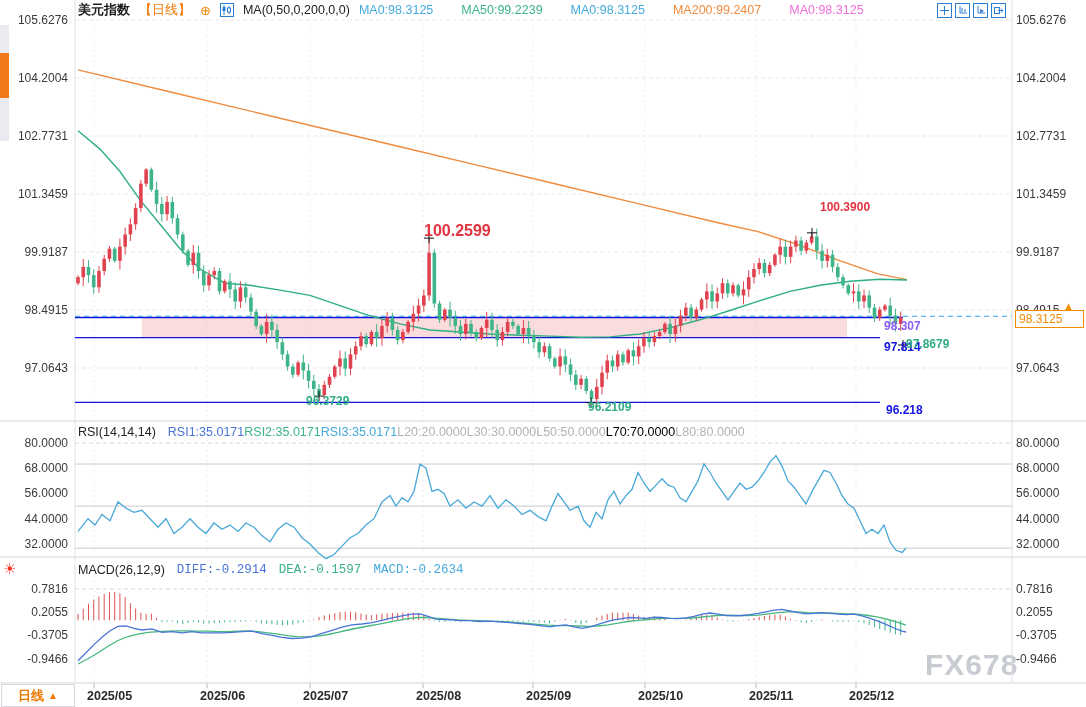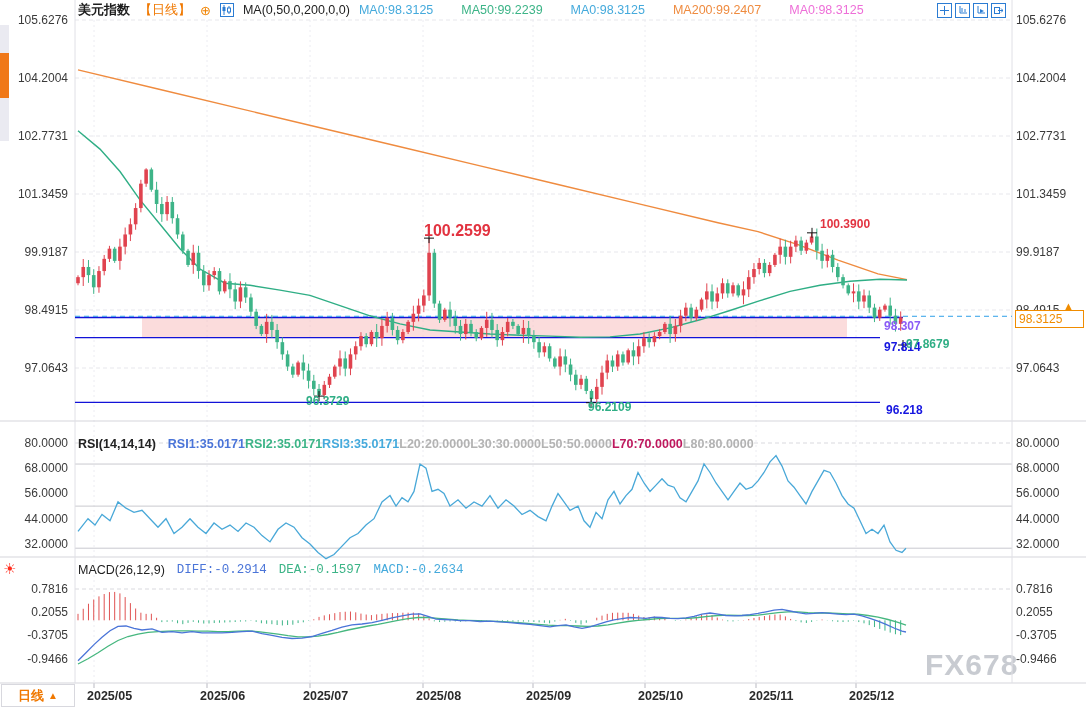--- a/index.html
+++ b/index.html
@@ -83,30 +83,30 @@
         </svg>
     </div>
     <div class="ibox">
       <svg width="9" height="9">
           <rect x="0.5" y="1.5" width="5" height="6" fill="none" stroke="#2b7cd3"></rect>
           <path d="M4 4.5h5M7 2.5l2 2-2 2" stroke="#2b7cd3" fill="none"></path>
         </svg>
     </div>
   </div>
 
-  <div class="subhdr" style="top:437px;font-weight:bold;">
+  <div class="subhdr" style="top:425px;">
     <span style="color:#222;">RSI(14,14,14)</span>
     <span id="rsi-values" style="display:flex;gap:0;">
         <span class="hdritem" style="color: rgb(74, 116, 216);">RSI1:35.0171</span>
         <span class="hdritem" style="color: rgb(60, 180, 135);">RSI2:35.0171</span>
         <span class="hdritem" style="color: rgb(69, 170, 220);">RSI3:35.0171</span>
         <span class="hdritem" style="color: rgb(179, 179, 179);">L20:20.0000</span>
         <span class="hdritem" style="color: rgb(179, 179, 179);">L30:30.0000</span>
         <span class="hdritem" style="color: rgb(179, 179, 179);">L50:50.0000</span>
-        <span class="hdritem" style="color: #be185d;">L70:70.0000</span>
+        <span class="hdritem" style="color: #000000;">L70:70.0000</span>
         <span class="hdritem" style="color: rgb(179, 179, 179);">L80:80.0000</span>
       </span>
   </div>
 
   <div class="subhdr" style="top:563px;">
     <span style="color:#222;">MACD(26,12,9)</span>
     <span id="macd-values" style="display:flex;gap:12px;font-family:Liberation Mono, monospace;">
         <span class="hdritem" style="color: rgb(74, 116, 216);">DIFF:-0.2914</span>
         <span class="hdritem" style="color: rgb(60, 180, 135);">DEA:-0.1597</span>
         <span class="hdritem" style="color: rgb(69, 170, 220);">MACD:-0.2634</span>
@@ -684,20 +684,20 @@
     <span class="tick tickR" style="top: 537px;">32.0000</span>
     <span class="tick tickL" style="top: 582px;">0.7816</span>
     <span class="tick tickR" style="top: 582px;">0.7816</span>
     <span class="tick tickL" style="top: 605px;">0.2055</span>
     <span class="tick tickR" style="top: 605px;">0.2055</span>
     <span class="tick tickL" style="top: 628px;">-0.3705</span>
     <span class="tick tickR" style="top: 628px;">-0.3705</span>
     <span class="tick tickL" style="top: 652px;">-0.9466</span>
     <span class="tick tickR" style="top: 652px;">-0.9466</span>
     <span class="abs" style="left: 424px; top: 222px; color: rgb(226, 51, 64); font-size: 16px; font-weight: bold; z-index: 25;">100.2599</span>
-    <span class="abs" style="left: 820px; top: 217px; color: rgb(226, 51, 64); font-size: 12px; font-weight: bold; z-index: 25;">100.3900</span>
+    <span class="abs" style="left: 820px; top: 200px; color: rgb(226, 51, 64); font-size: 12px; font-weight: bold; z-index: 25;">100.3900</span>
     <span class="abs" style="left: 306px; top: 394px; color: rgb(47, 174, 133); font-size: 12px; font-weight: bold; z-index: 25;">96.3729</span>
     <span class="abs" style="left: 588px; top: 400px; color: rgb(47, 174, 133); font-size: 12px; font-weight: bold; z-index: 25;">96.2109</span>
     <span class="abs" style="left: 884px; top: 319px; color: #8b5cf6; font-size: 12px; font-weight: bold; z-index: 25;">98.307</span>
     <span class="abs" style="left: 884px; top: 340px; color: rgb(21, 21, 224); font-size: 12px; font-weight: bold; z-index: 25;">97.814</span>
     <span class="abs" style="left: 906px; top: 337px; color: rgb(47, 174, 133); font-size: 12px; font-weight: bold; z-index: 25;">97.8679</span>
     <span class="abs" style="left: 886px; top: 403px; color: rgb(21, 21, 224); font-size: 12px; font-weight: bold; z-index: 25;">96.218</span>
   </div>
 
 </body></html>

